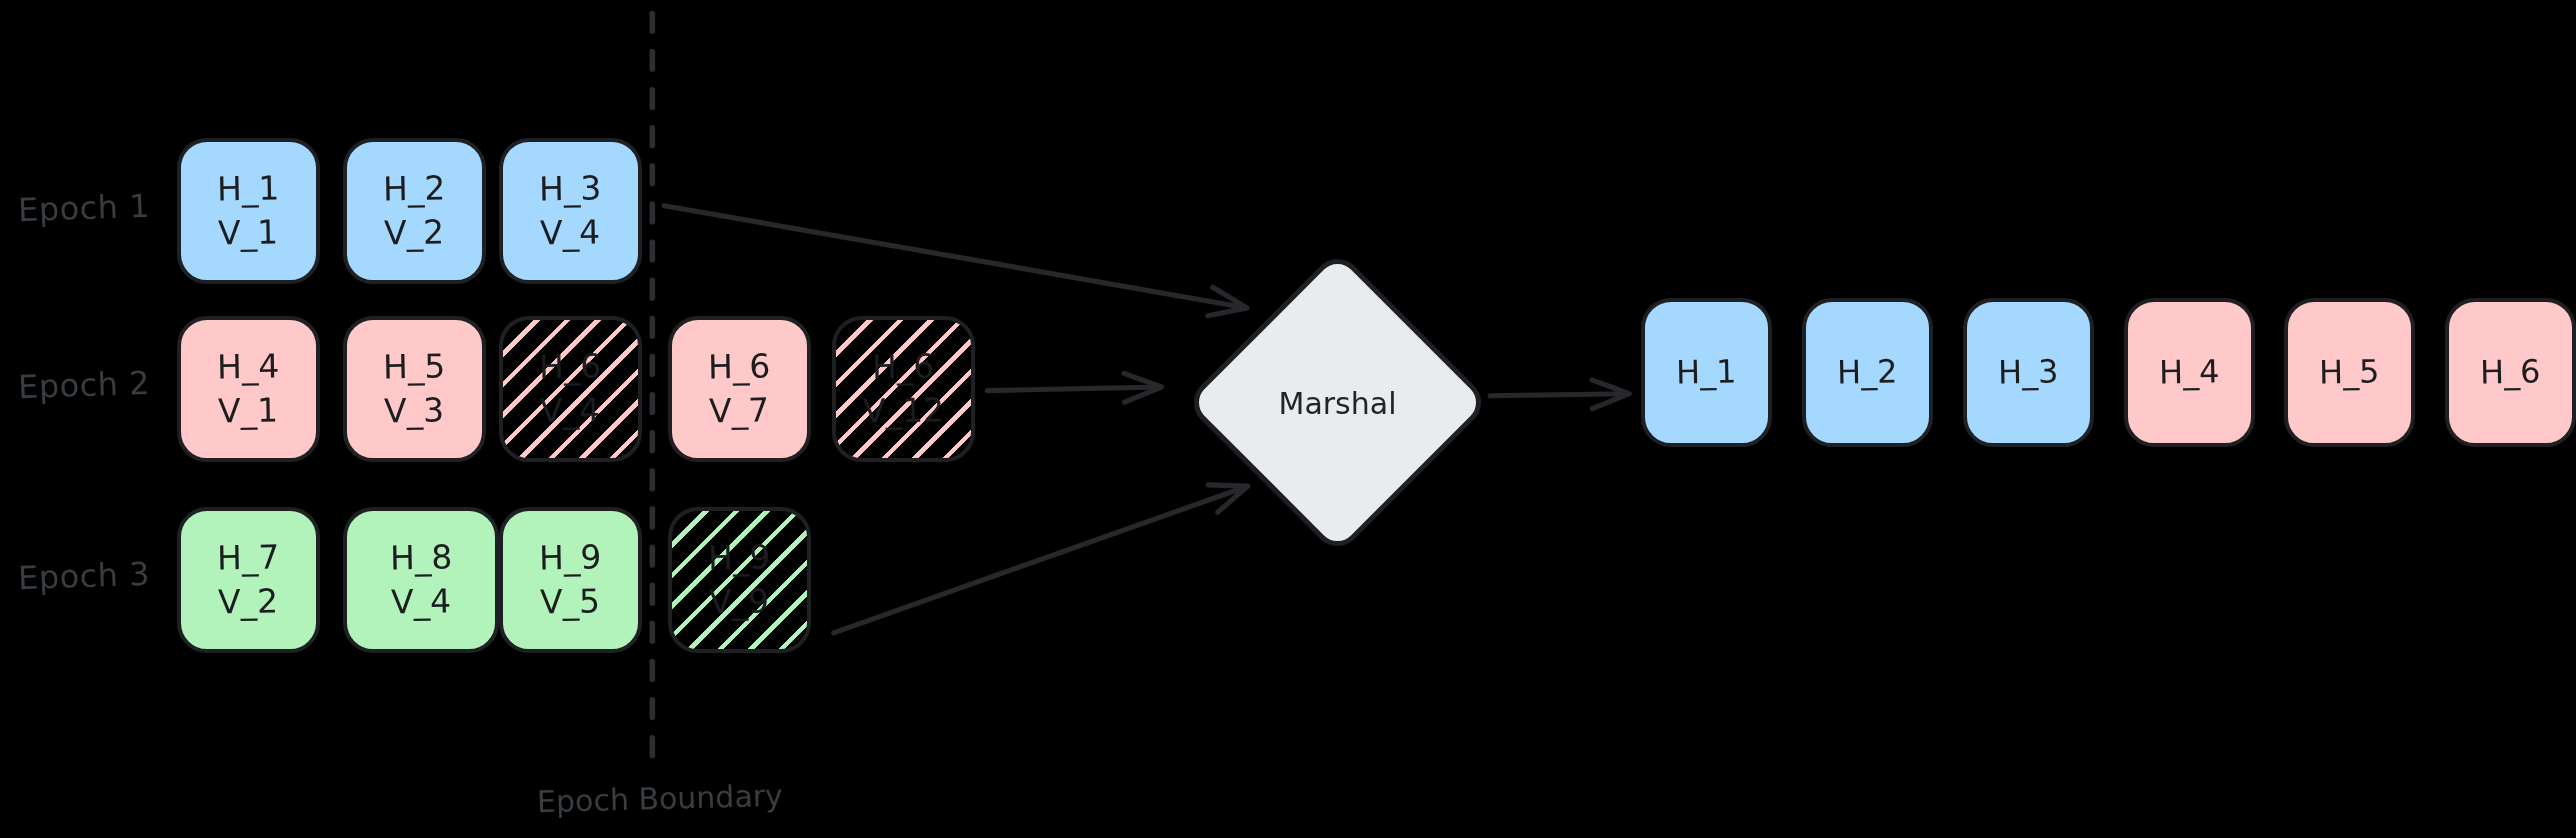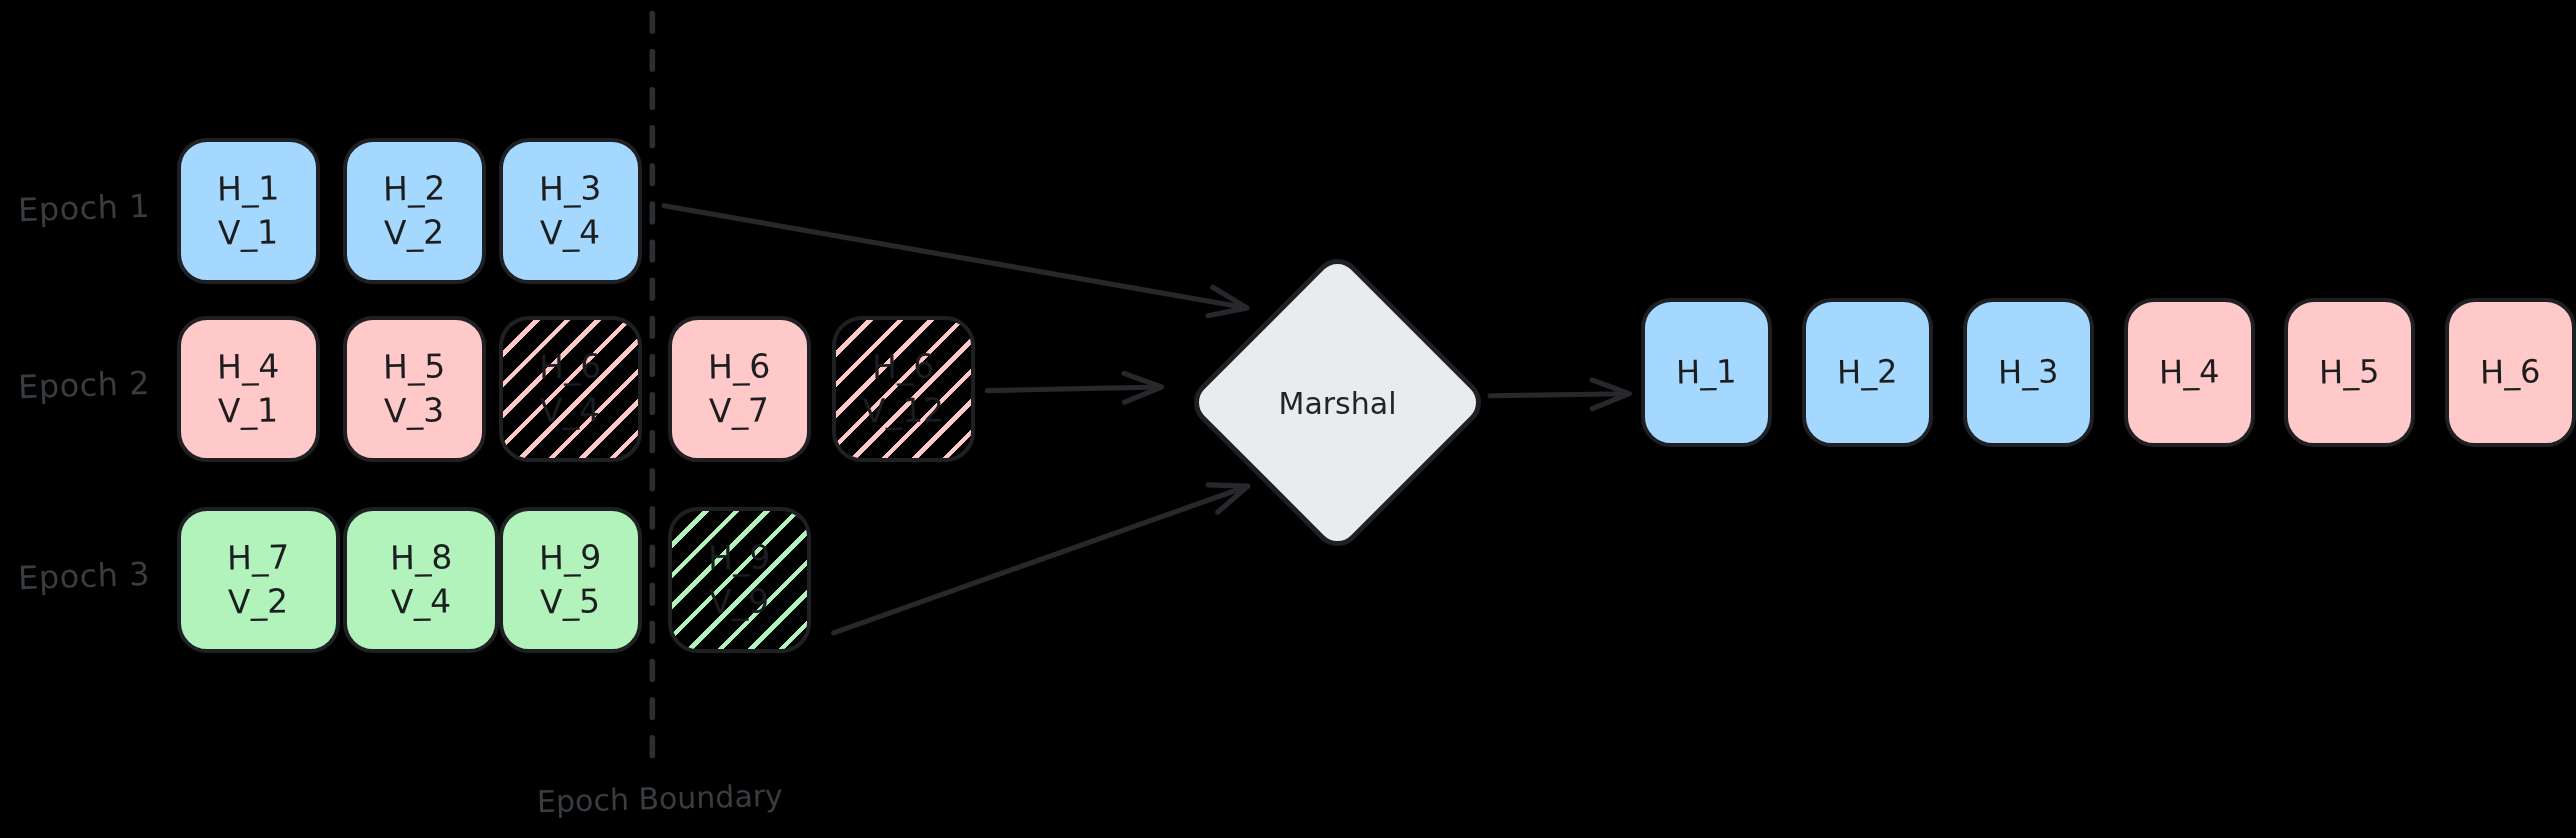--- a/index.html
+++ b/index.html
@@ -88,21 +88,21 @@
       </div>
       <div class="box c-pink solid" style="left: 668px; top: 316px; width: 143px; height: 146px;">
         <span class="ln">H_6</span>
         <span class="ln">V_7</span>
       </div>
       <div class="box c-pink hatched" style="left: 832px; top: 316px; width: 143px; height: 146px;">
         <span class="ln">H_6</span>
         <span class="ln">V_12</span>
       </div>
       <div class="epoch-label" style="top: 557px;">Epoch 3</div>
-      <div class="box c-green solid" style="left: 177px; top: 507px; width: 163px; height: 146px;">
+      <div class="box c-green solid" style="left: 177px; top: 507px; width: 143px; height: 146px;">
         <span class="ln">H_7</span>
         <span class="ln">V_2</span>
       </div>
       <div class="box c-green solid" style="left: 343px; top: 507px; width: 156px; height: 146px;">
         <span class="ln">H_8</span>
         <span class="ln">V_4</span>
       </div>
       <div class="box c-green solid" style="left: 499px; top: 507px; width: 143px; height: 146px;">
         <span class="ln">H_9</span>
         <span class="ln">V_5</span>

